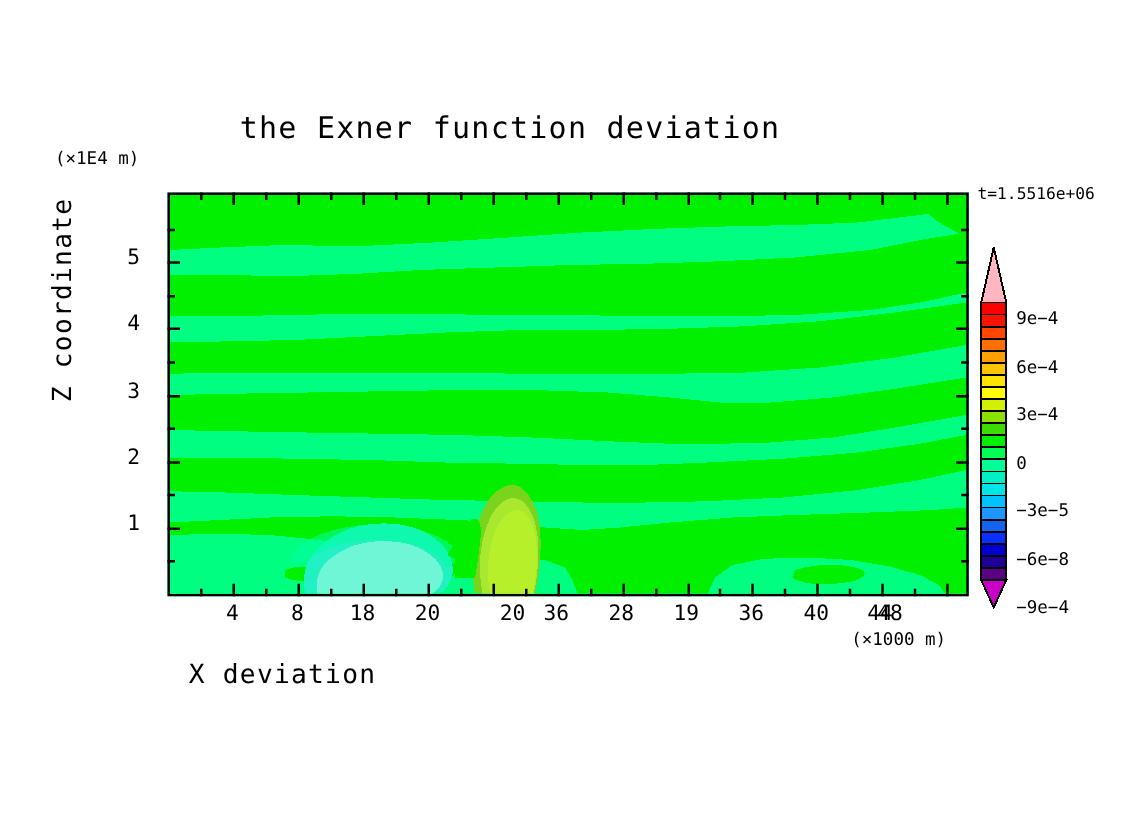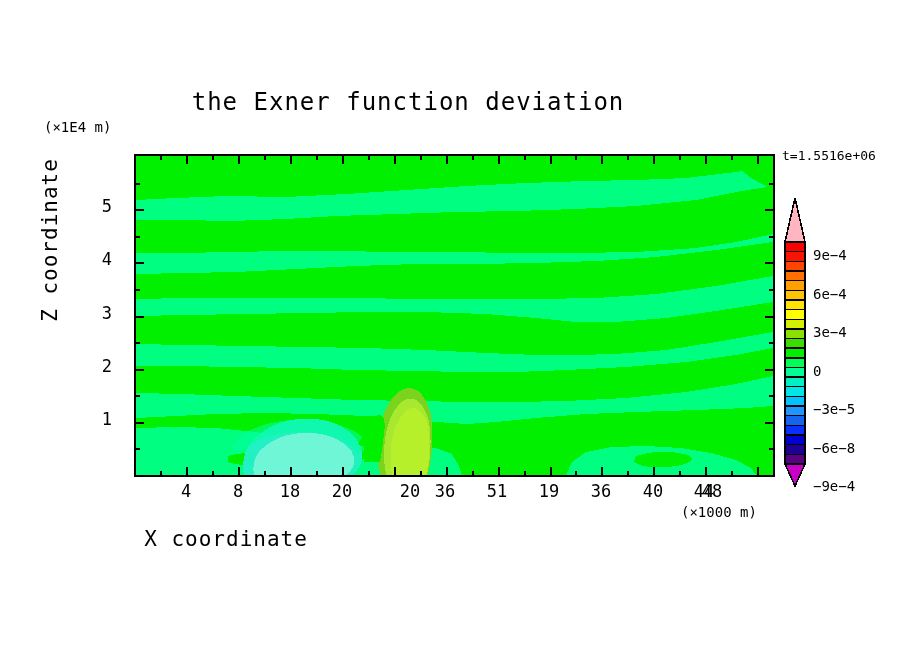--- a/index.html
+++ b/index.html
@@ -55,21 +55,21 @@
 </style>
 </head>
 <body>
 
 <div id="title">the Exner function deviation</div>
 
 <div id="yunit">(×1E4 m)</div>
 <div id="xunit">(×1000 m)</div>
 <div id="tstamp">t=1.5516e+06</div>
 
-<div id="xtitle">X coordinate</div>
+<div id="xtitle">X deviation</div>
 <div id="ytitle">Z coordinate</div>
 
 <div id="plot">
   <div id="field">
     <svg viewBox="0 0 637 319" preserveAspectRatio="none" shape-rendering="crispEdges">
 
       <rect x="0" y="0" width="637" height="319" fill="#00ff80"></rect>
 
       <path fill="#00f000" d="M0,44 L40,42 L90,40 L150,41 L210,38 L270,34 L330,30 L390,27 L450,25 L500,24 L550,22 L600,16 L637,10
                                L637,0 L0,0 Z"></path>
@@ -191,21 +191,21 @@
   <div class="tk ymin yrt" style="top:79.8px"></div>
   <div class="tk ymin yrt" style="top:26.6px"></div>
 </div>
 
 <div class="xlab" style="left:186px">4</div>
 <div class="xlab" style="left:238px">8</div>
 <div class="xlab" style="left:290px">18</div>
 <div class="xlab" style="left:342px">20</div>
 <div class="xlab" style="left:410px">20</div>
 <div class="xlab" style="left:445px">36</div>
-<div class="xlab" style="left:497px">51</div>
+<div class="xlab" style="left:497px">28</div>
 <div class="xlab" style="left:549px">19</div>
 <div class="xlab" style="left:601px">36</div>
 <div class="xlab" style="left:653px">40</div>
 <div class="xlab" style="left:704px">44</div>
 <div class="xlab" style="left:712px">48</div>
 
 <div class="ylab" style="top:419.8px">1</div>
 <div class="ylab" style="top:366.7px">2</div>
 <div class="ylab" style="top:313.5px">3</div>
 <div class="ylab" style="top:260.3px">4</div>

